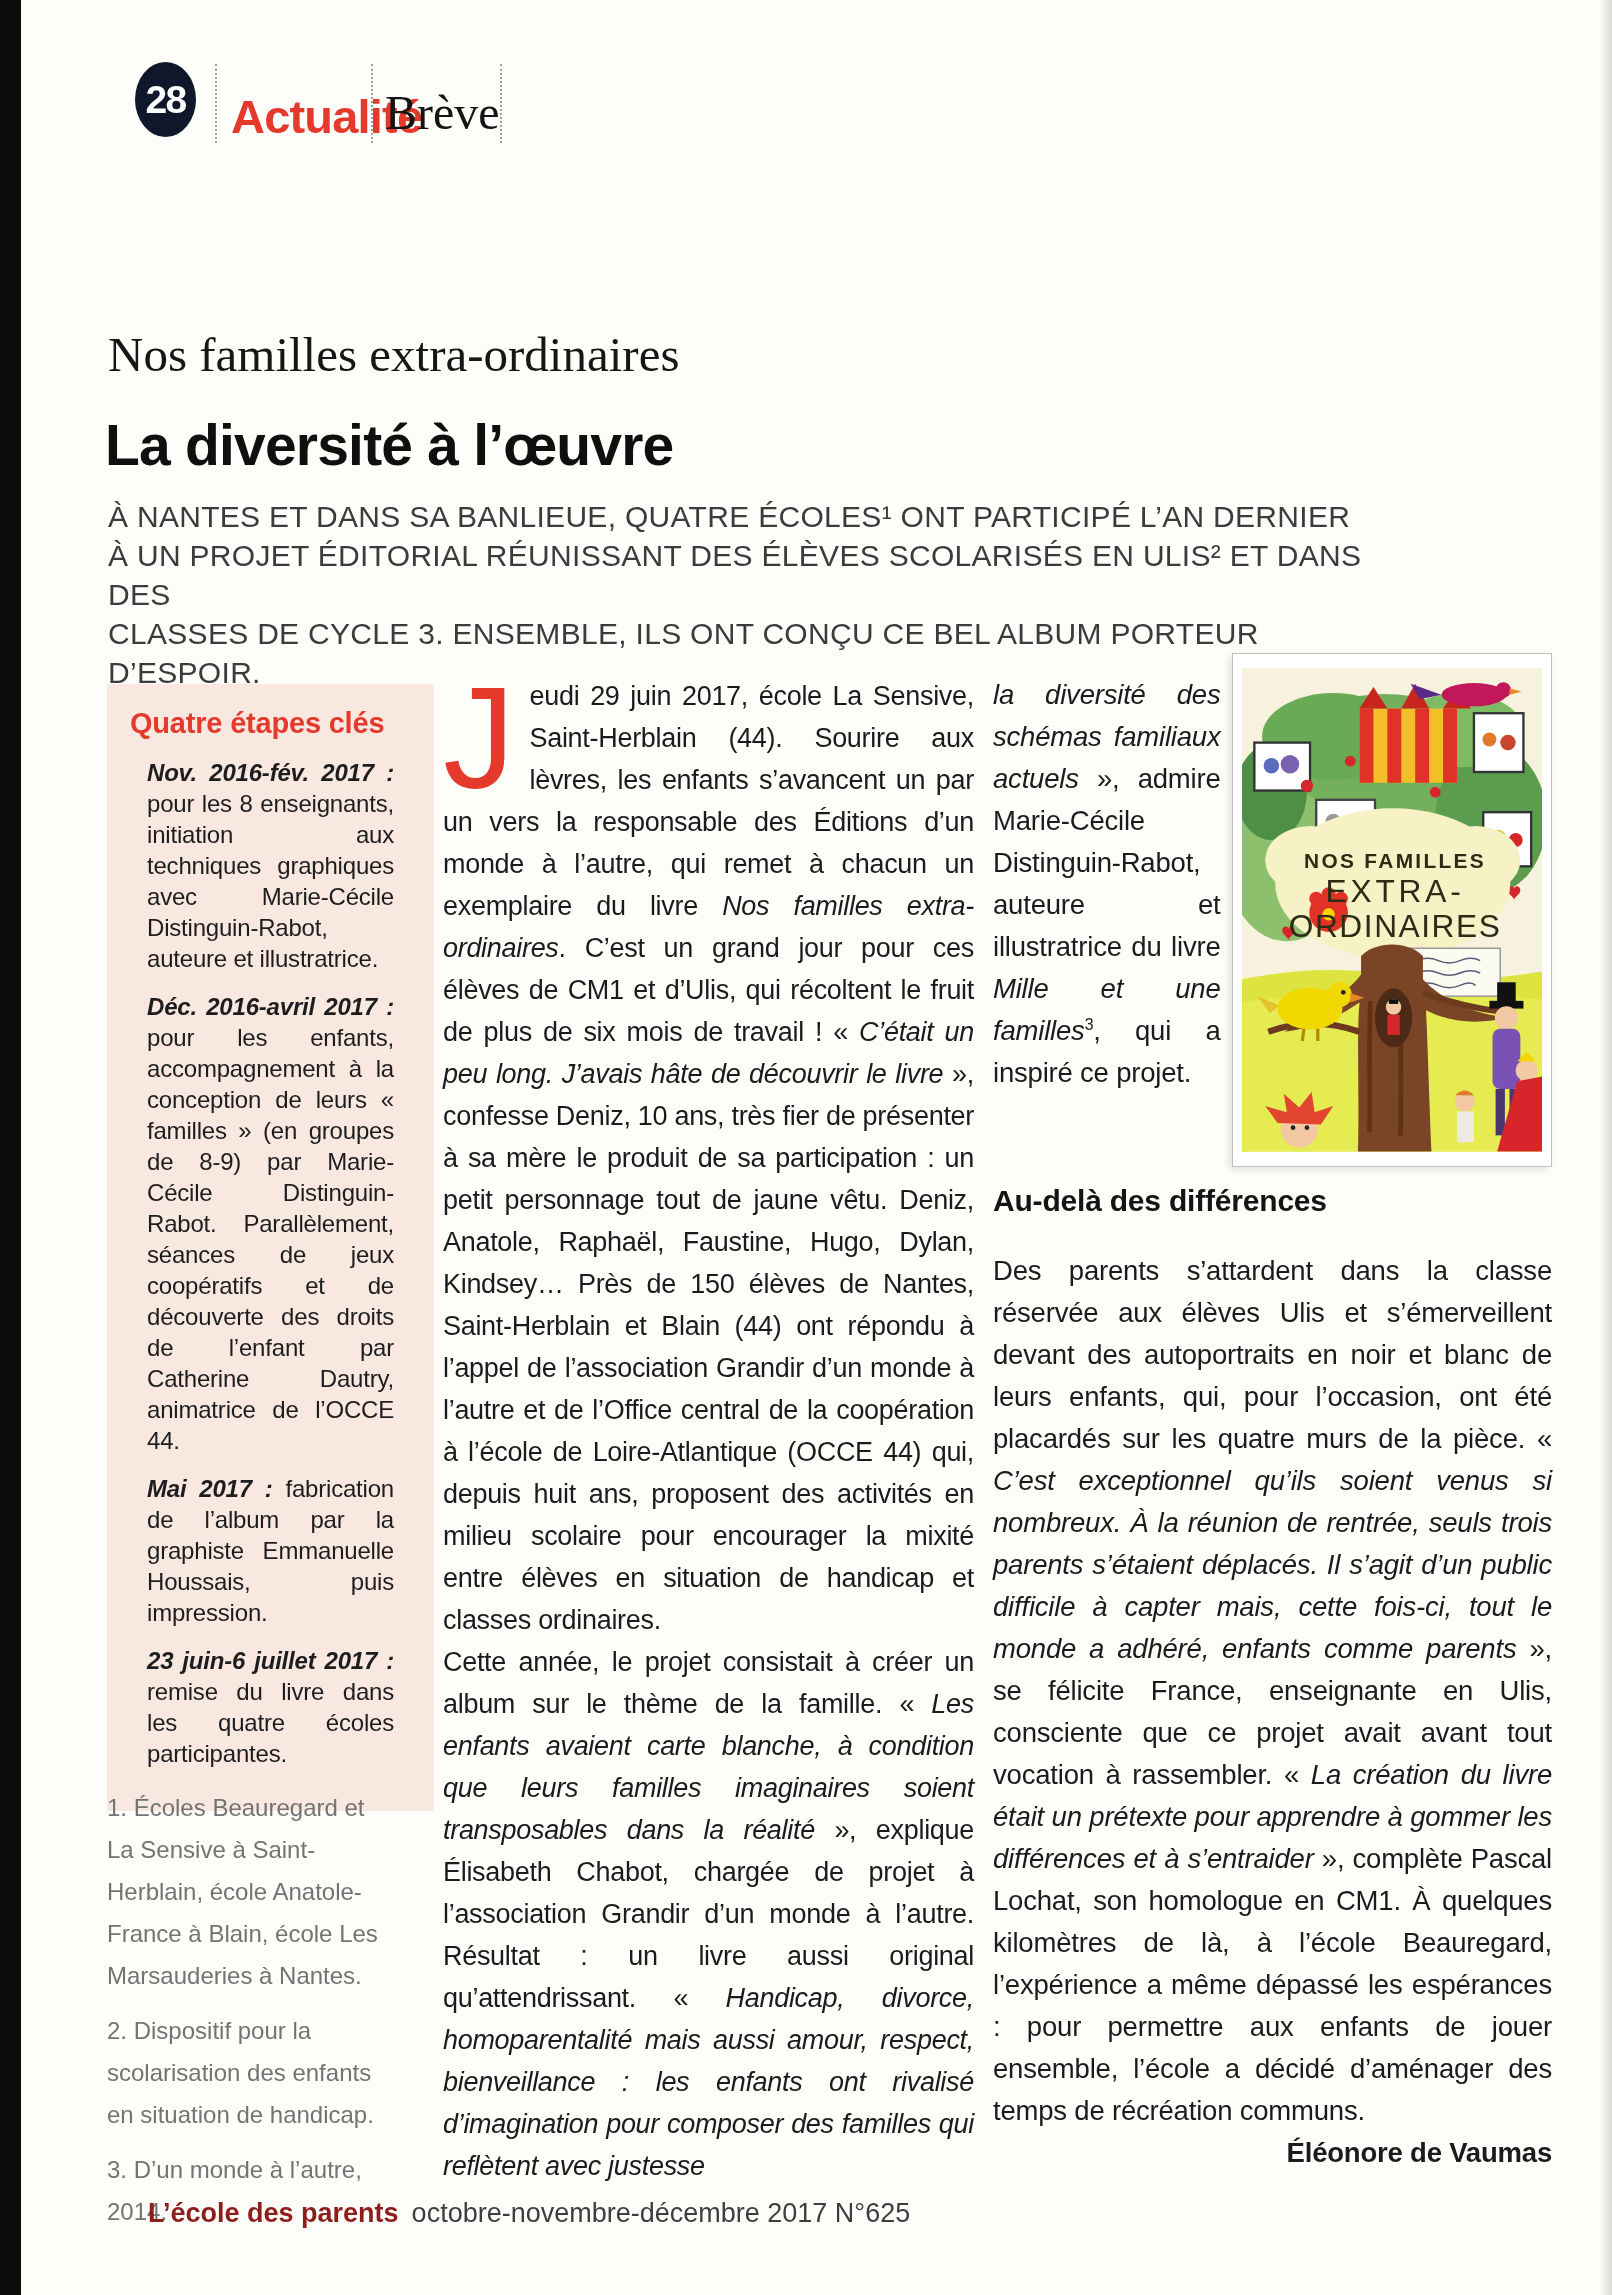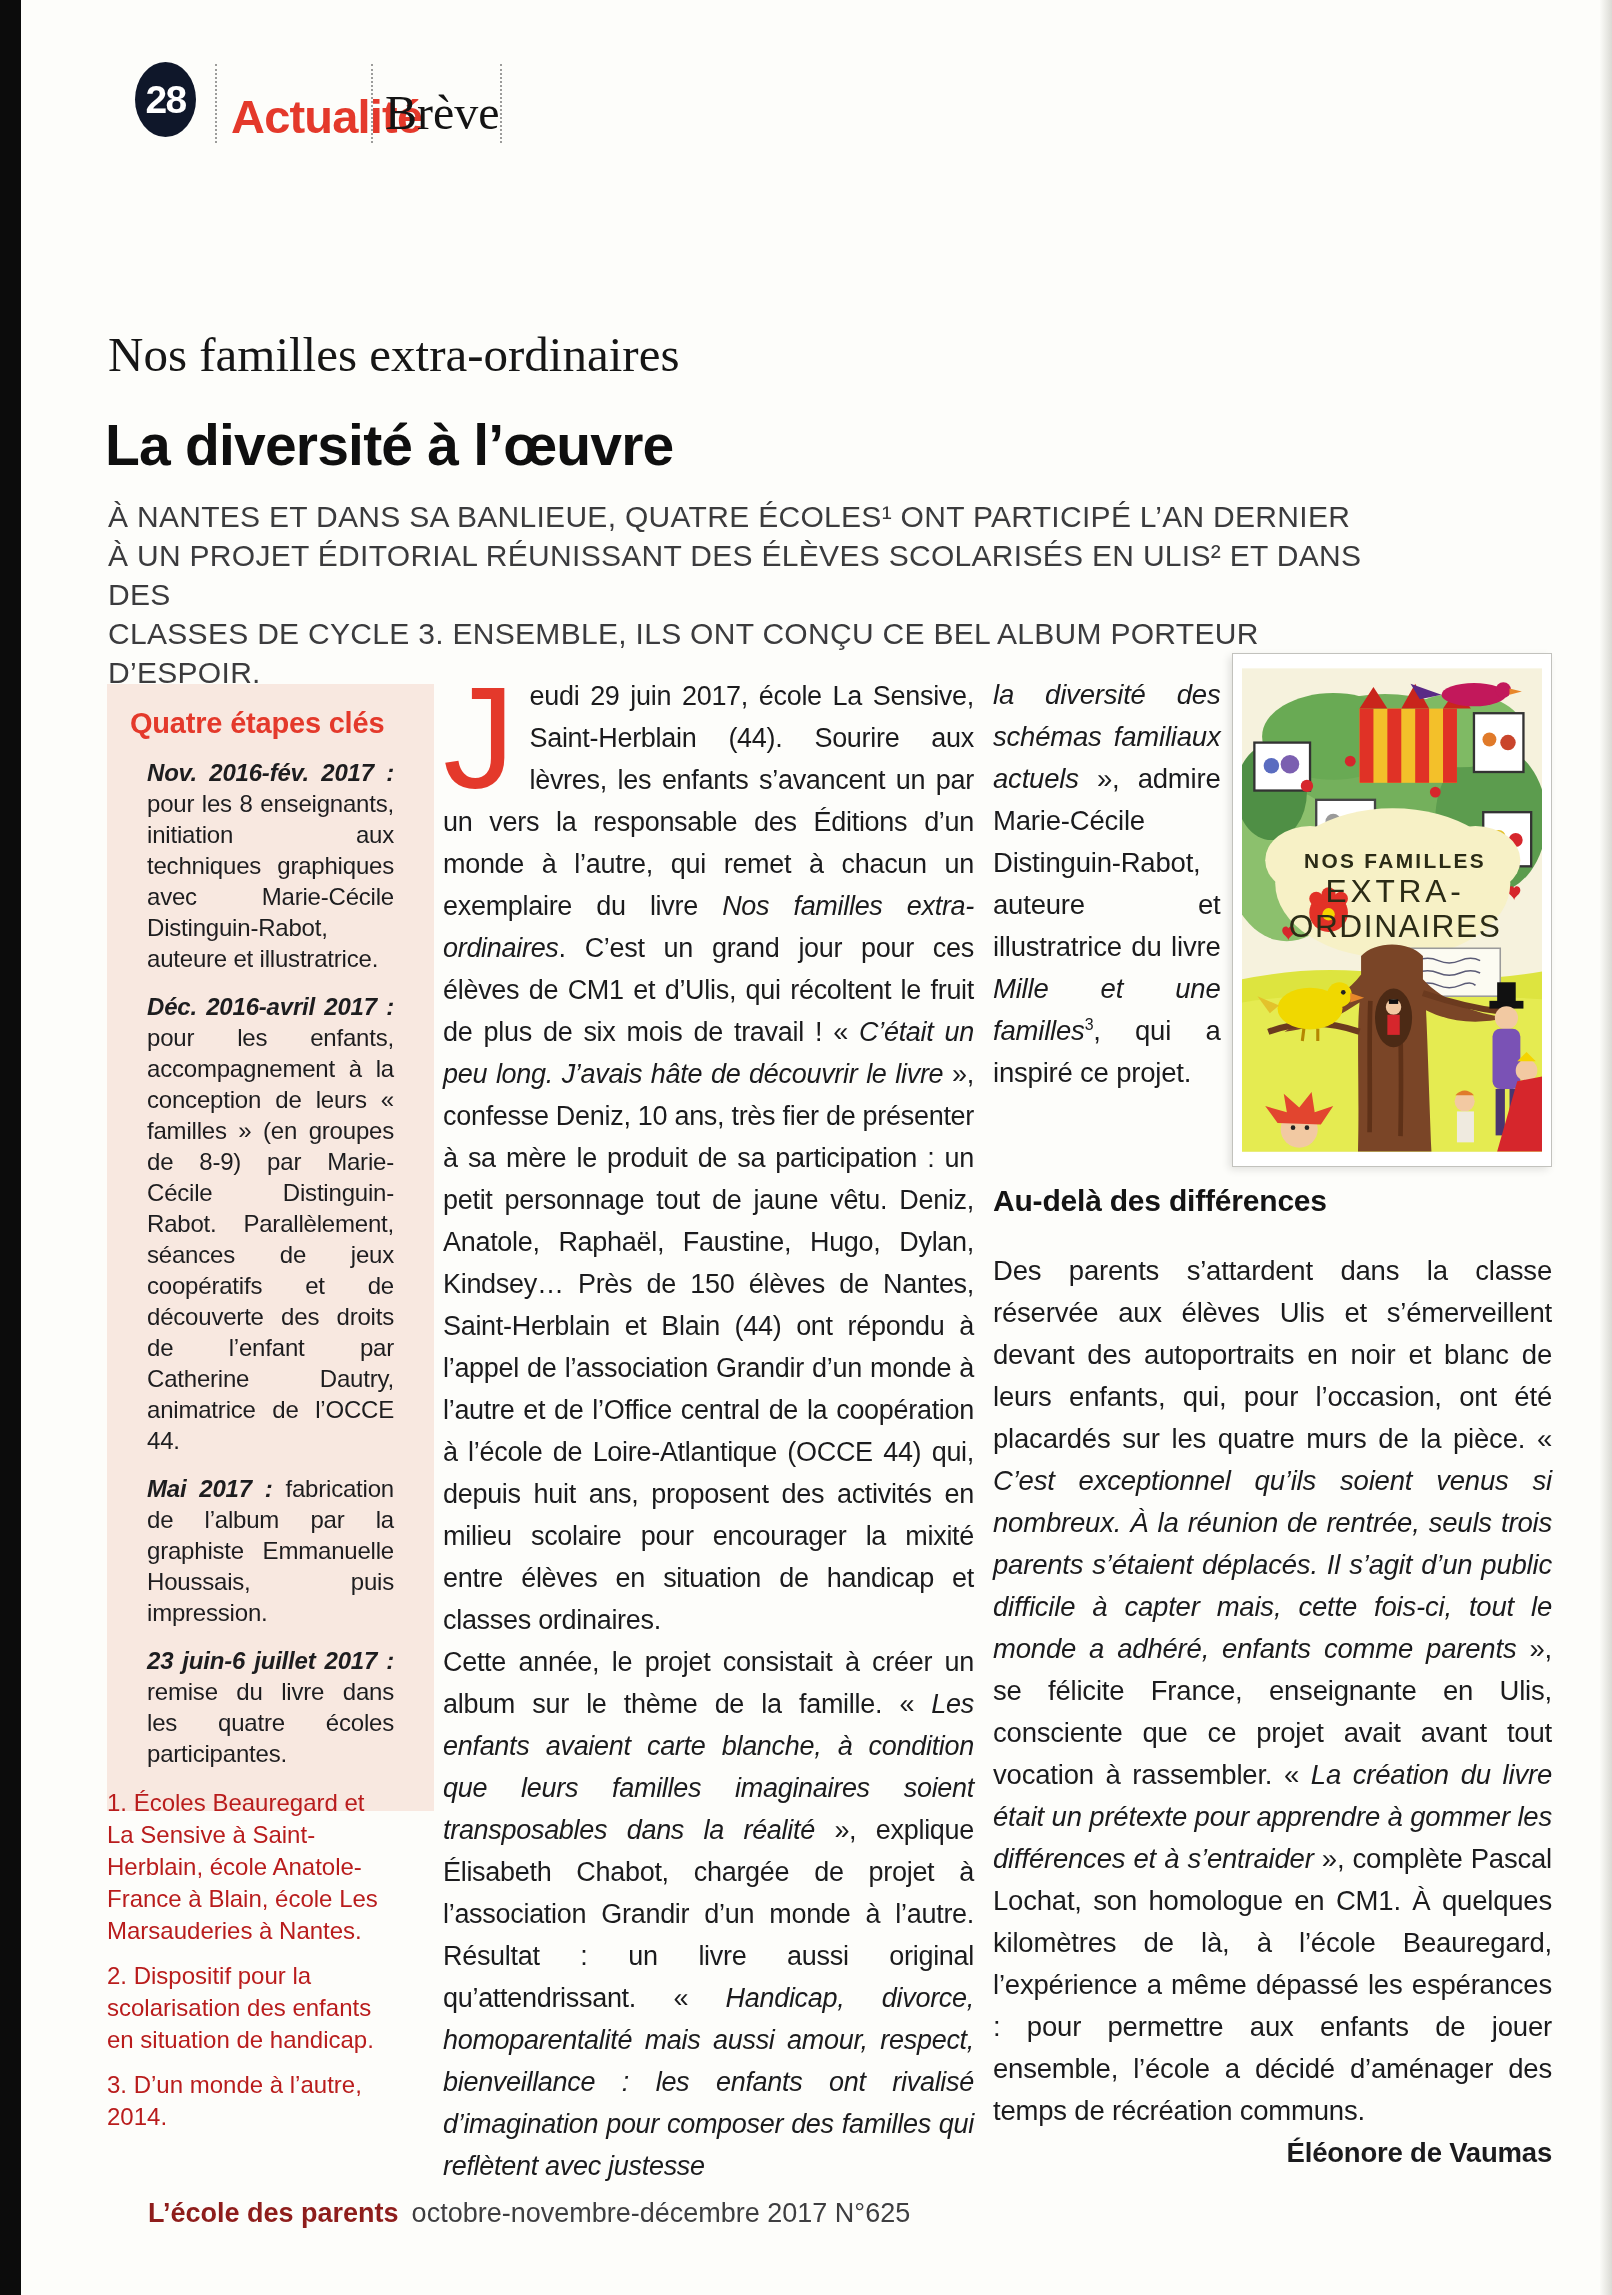--- a/index.html
+++ b/index.html
@@ -18,21 +18,21 @@
   #kicker{left:108px;top:326px;font-size:49px;font-family:"Liberation Serif",serif;color:#161616;}
   #main-title{left:105px;top:412px;font-size:57px;font-weight:700;color:#0f0f0f;letter-spacing:-0.8px;}
   #standfirst{left:108px;top:497px;width:1295px;font-size:30px;line-height:39px;color:#3b3b3d;letter-spacing:0.3px;}
   
   #key-steps{left:107px;top:684px;width:327px;min-height:980px;box-sizing:border-box;
              background:#f8e8e0;padding:23px 23px 24.6px;}
   #key-steps h3{margin:0 0 16.4px 0;font-size:29px;color:#e4392b;letter-spacing:-0.2px;}
   #key-steps p{margin:17px;font-size:24px;line-height:31px;text-align:justify;letter-spacing:-0.2px;color:#1d1d1f;}
   .kd{font-style:italic;font-weight:700;}
   
-  #footnotes{left:107px;top:1787px;width:279px;font-size:24px;line-height:32px;color:#b91c1c;}
+  #footnotes{left:107px;top:1787px;width:279px;font-size:24px;line-height:42px;color:#737373;}
   #footnotes p{margin:0 0 13px 0;}
   
   #col2{left:443px;top:675px;width:531px;font-size:27px;line-height:42px;letter-spacing:-0.3px;
         text-align:justify;color:#1b1b1d;}
   #col2 p{margin:0;}
   .dropcap{float:left;color:#e4392b;font-size:144px;line-height:121px;margin:3.3px 14.8px 0 0;}
   #col3{left:993px;top:674px;width:559px;font-size:27.5px;line-height:42px;letter-spacing:-0.2px;color:#1b1b1d;}
   #col3 .intro{text-align:justify;}
   #book{float:right;width:320px;height:514px;margin:-21px 0 13px 11.5px;background:#fff;
         border:0.8px solid #c2c2bd;box-shadow:-3.3px 3.3px 8.2px rgba(0,0,0,.12);box-sizing:border-box;padding:9px;}

